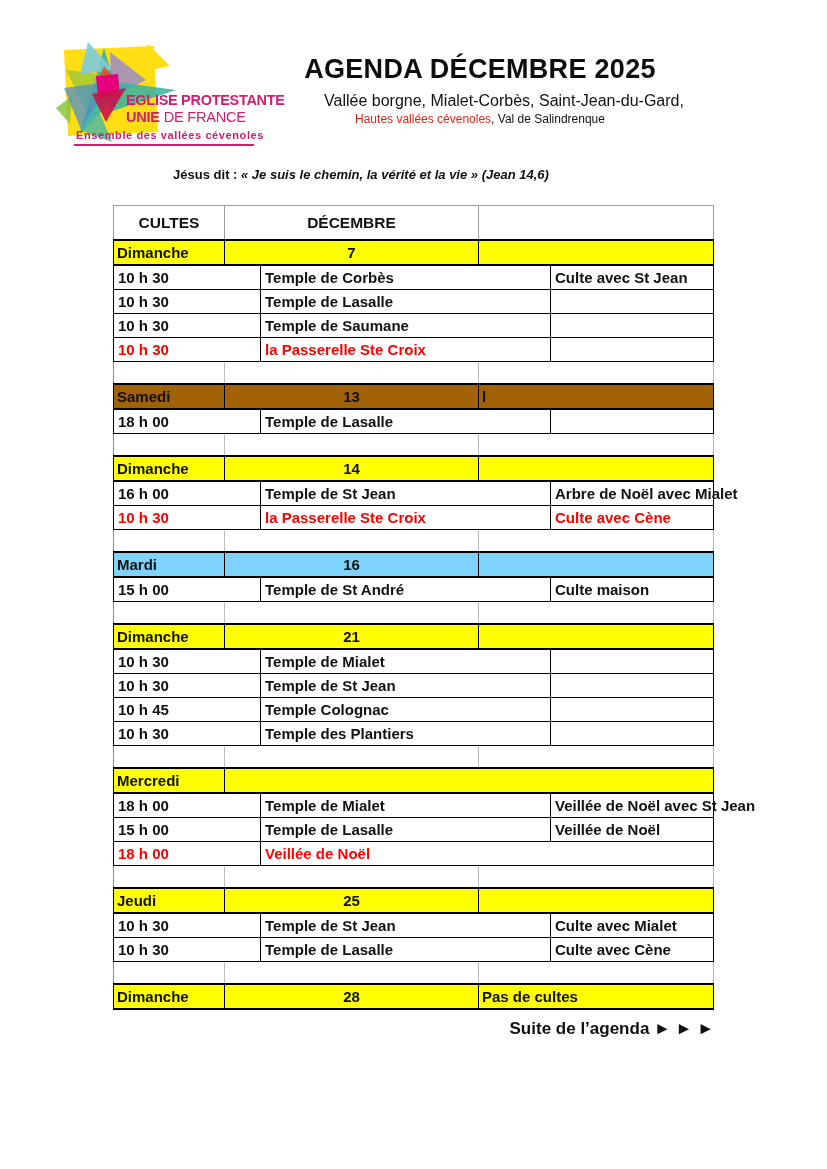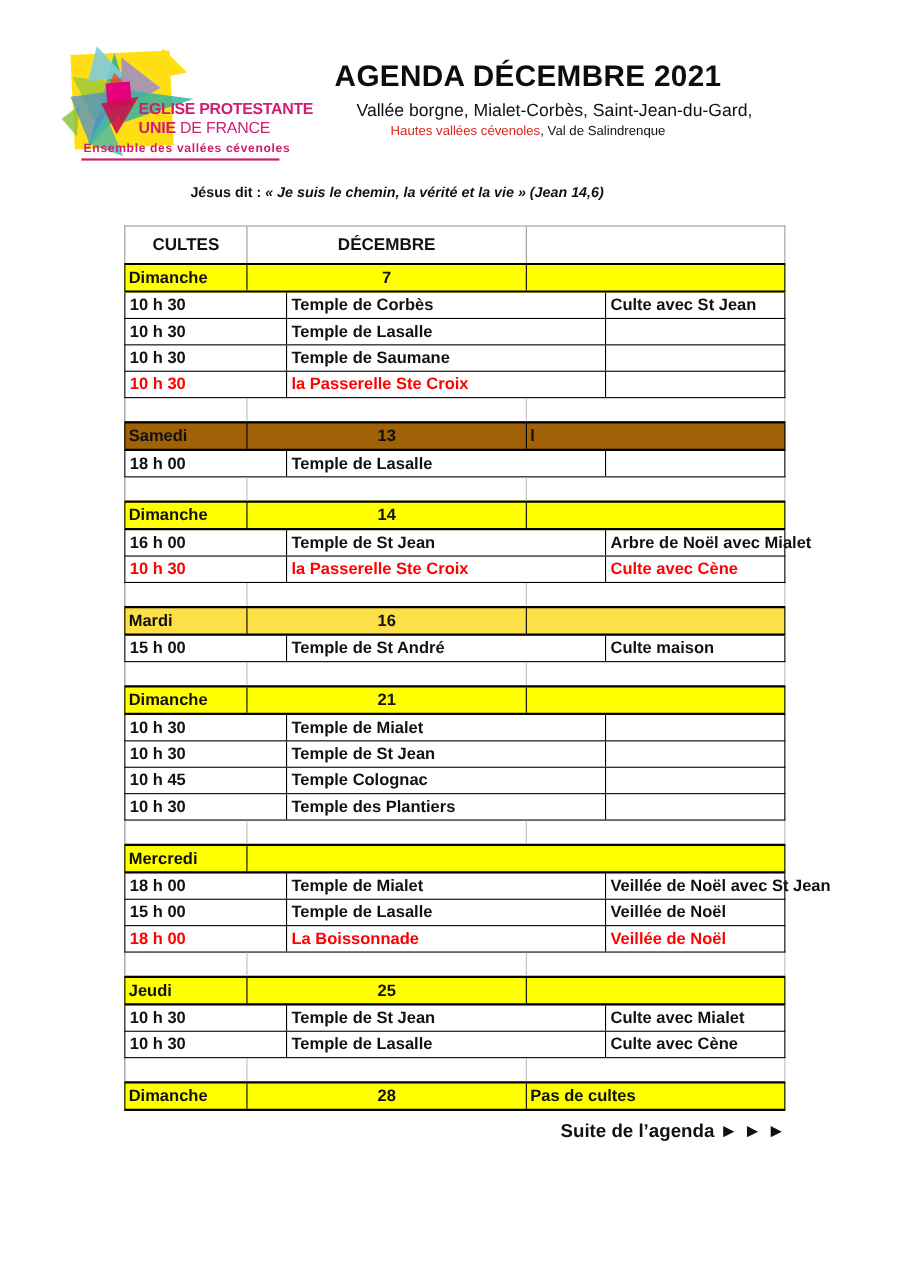--- a/index.html
+++ b/index.html
@@ -60,21 +60,21 @@
     <polygon points="40,58 74,52 54,86" fill="#C9134B" opacity="0.9"></polygon>
     <polygon points="44,68 60,106 28,94" fill="#49B8A8" opacity="0.8"></polygon>
   </svg>
   <div class="l1 js-brand" style="color: rgb(207, 29, 111);">EGLISE PROTESTANTE</div>
   <div class="l2 js-brand" style="color: rgb(207, 29, 111);"><b>UNIE</b><span> DE FRANCE</span></div>
   <div class="tagline js-brand" style="color: rgb(207, 29, 111);">Ensemble des vallées cévenoles</div>
   <div class="rule js-brandbg" style="background: rgb(207, 29, 111);"></div>
 </div>
 
 <div class="header-right">
-  <div class="title">AGENDA DÉCEMBRE 2021</div>
+  <div class="title">AGENDA DÉCEMBRE 2025</div>
   <div class="sub1">Vallée borgne, Mialet-Corbès, Saint-Jean-du-Gard,</div>
   <div class="sub2"><span class="js-subred" style="color: rgb(224, 36, 23);">Hautes vallées cévenoles</span><span>, Val de Salindrenque</span></div>
 </div>
 
 <div class="quote"><span>Jésus dit : </span><span class="it">« Je suis le chemin, la vérité et la vie »</span><span class="it"> (Jean 14,6)</span></div>
 
 <div class="agenda">
 
   <div class="row row-header">
     <div class="c">CULTES</div>
@@ -143,21 +143,21 @@
     <div class="c">10 h 30</div>
     <div class="c">la Passerelle Ste Croix</div>
     <div class="c">Culte avec Cène</div>
   </div>
   <div class="row row-gap">
     <div class="c"></div>
       <div class="c"></div>
       <div class="c"></div>
   </div>
 
-  <div class="row row-day" style="background: #fde047;">
+  <div class="row row-day" style="background: #7dd3fc;">
     <div class="c">Mardi</div>
     <div class="c center">16</div>
     <div class="c"></div>
   </div>
   <div class="row row-data">
     <div class="c">15 h 00</div>
     <div class="c">Temple de St André</div>
     <div class="c">Culte maison</div>
   </div>
   <div class="row row-gap">
@@ -206,21 +206,20 @@
     <div class="c">Temple de Mialet</div>
     <div class="c">Veillée de Noël avec St Jean</div>
   </div>
   <div class="row row-data">
     <div class="c">15 h 00</div>
     <div class="c">Temple de Lasalle</div>
     <div class="c">Veillée de Noël</div>
   </div>
   <div class="row row-data js-red" style="color: rgb(255, 0, 0);">
     <div class="c">18 h 00</div>
-    <div class="c">La Boissonnade</div>
     <div class="c">Veillée de Noël</div>
   </div>
   <div class="row row-gap">
     <div class="c"></div>
       <div class="c"></div>
       <div class="c"></div>
   </div>
 
   <div class="row row-day" style="background: rgb(255, 255, 0);">
     <div class="c">Jeudi</div>

